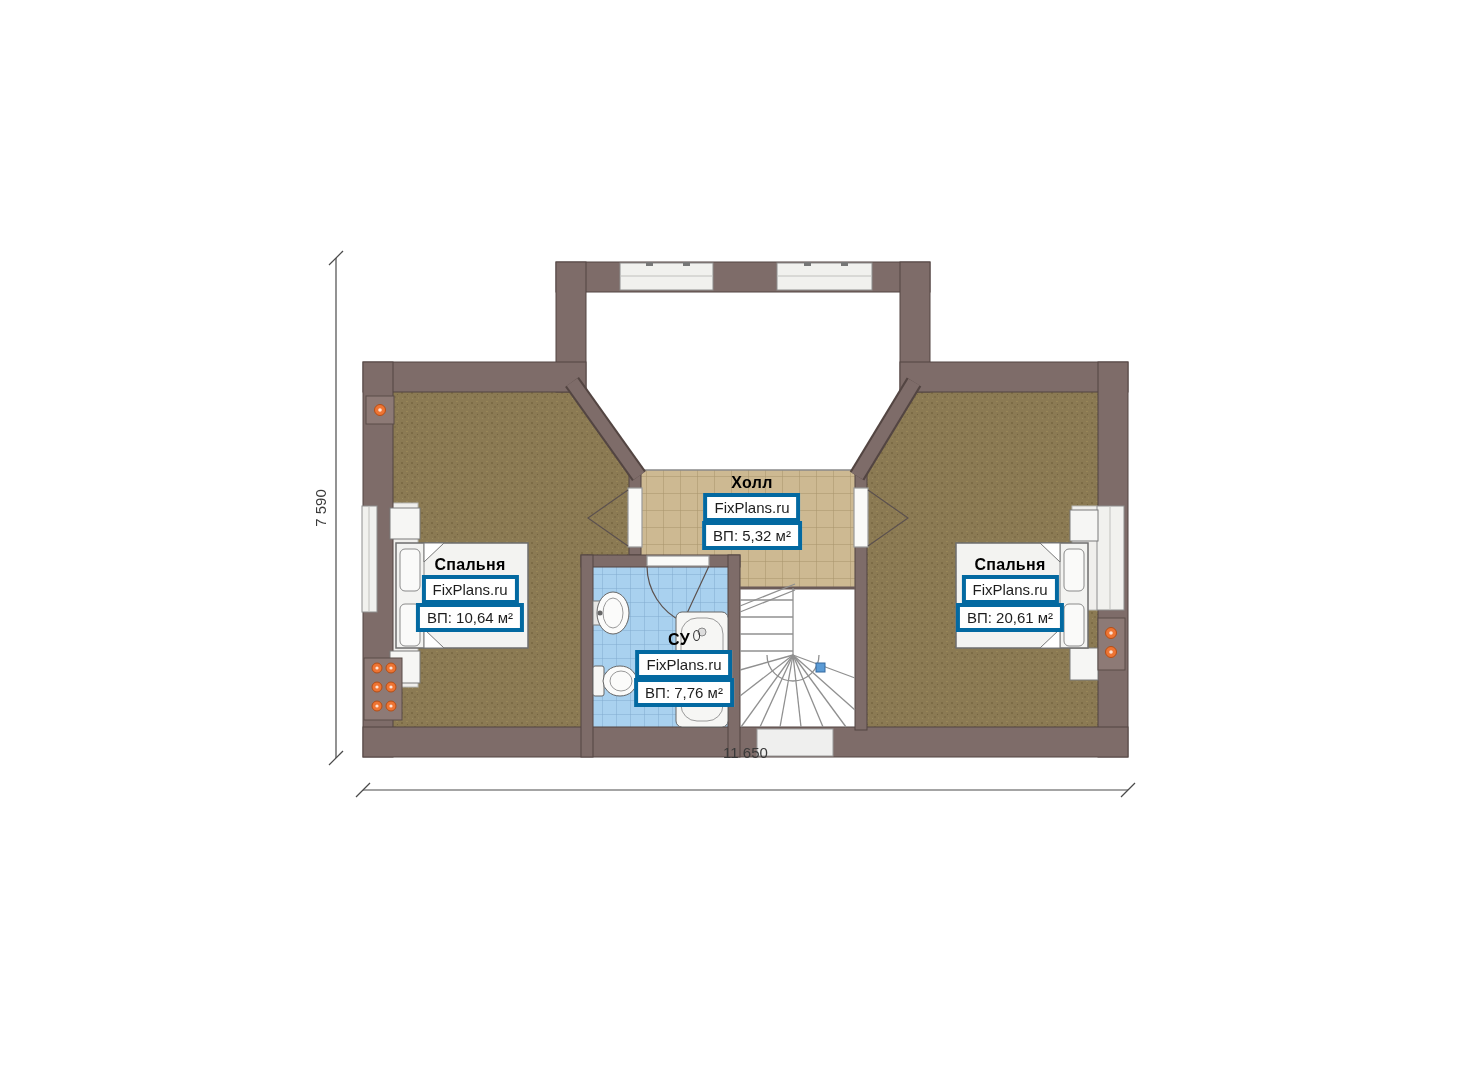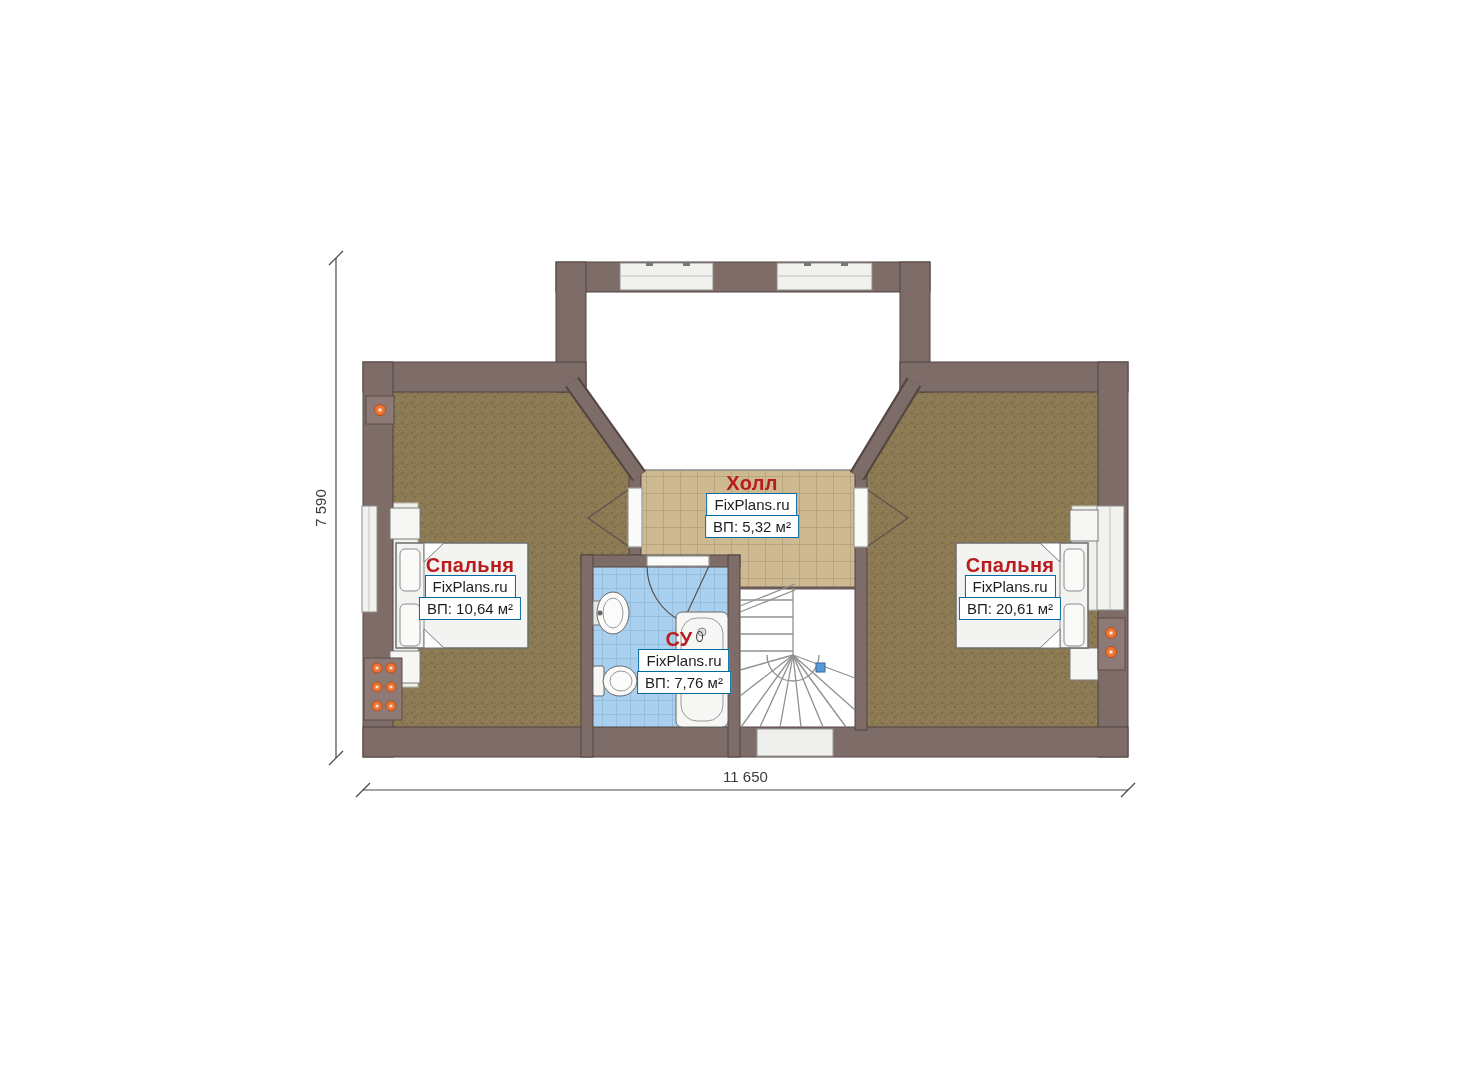--- a/index.html
+++ b/index.html
@@ -11,39 +11,39 @@
     overflow:hidden;
   }
   .stage svg{position:absolute;left:0;top:0;}
   .room-label{
     position:absolute;
     display:flex;flex-direction:column;align-items:center;
     transform:translateX(-50%);
     z-index:5;
   }
   .room-name{
-    font-size:20px;font-weight:bold;color:#b91c1c;
+    font-size:16px;font-weight:bold;color:#000000;
     letter-spacing:.3px;white-space:nowrap;line-height:18px;
     margin-bottom:2px;
   }
   .room-box{
-    border:1px solid #0369a1;background:#ffffff;
+    border:4px solid #0369a1;background:#ffffff;
     padding:1px 7px;font-size:15px;color:#1d1d1d;
     white-space:nowrap;line-height:19px;margin-top:-1px;
   }
   .vent-icon{
     display:inline-block;width:5px;height:9px;
     border:1px solid #333;border-radius:50%;
     margin-left:3px;vertical-align:4px;
   }
   .dim-label{
     position:absolute;font-size:15px;color:#3a3a3a;
     white-space:nowrap;z-index:4;
   }
-  .dim-label.horiz{left:363px;top:768px;width:765px;text-align:center;}
+  .dim-label.horiz{left:363px;top:744px;width:765px;text-align:center;}
   .dim-label.vert{left:292px;top:498px;width:60px;height:20px;text-align:center;transform:rotate(-90deg);}
 </style>
 </head>
 <body>
 
 <div class="stage">
 
   <svg width="1474" height="1080" viewBox="0 0 1474 1080">
     <defs>
       <pattern id="carpet" width="10" height="10" patternUnits="userSpaceOnUse">

